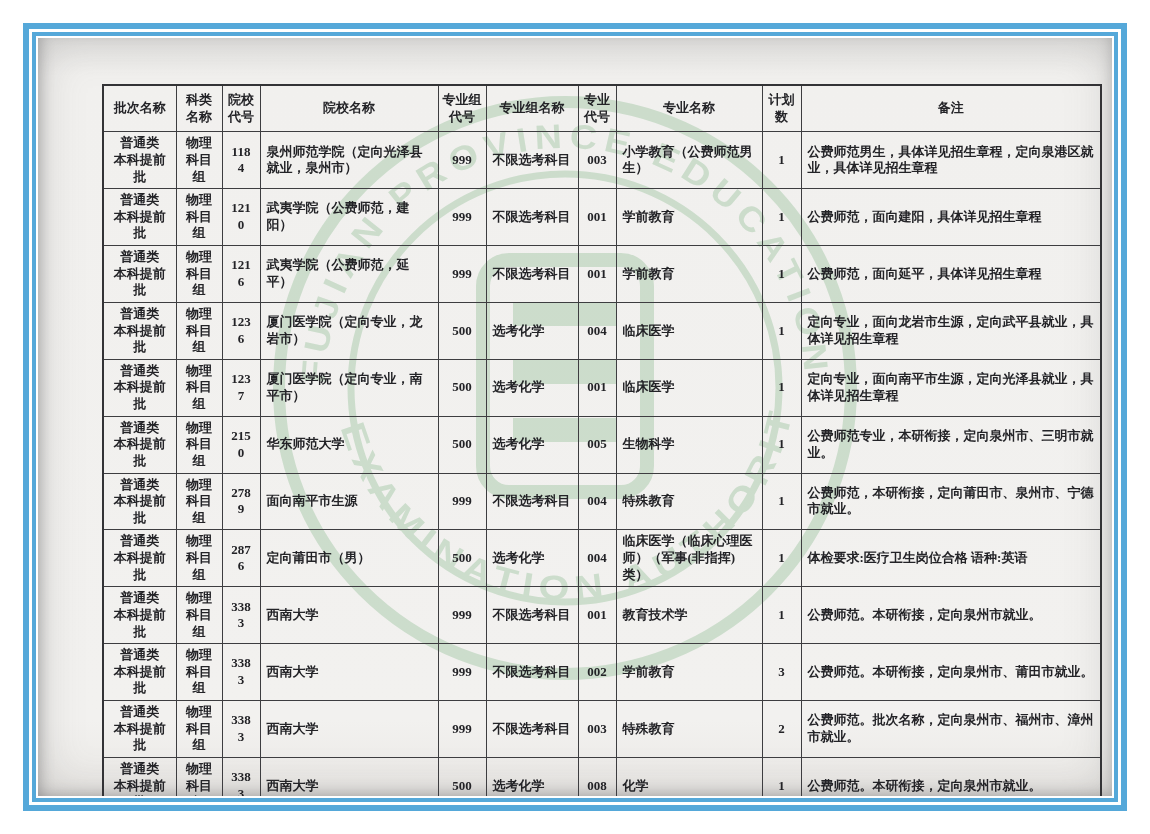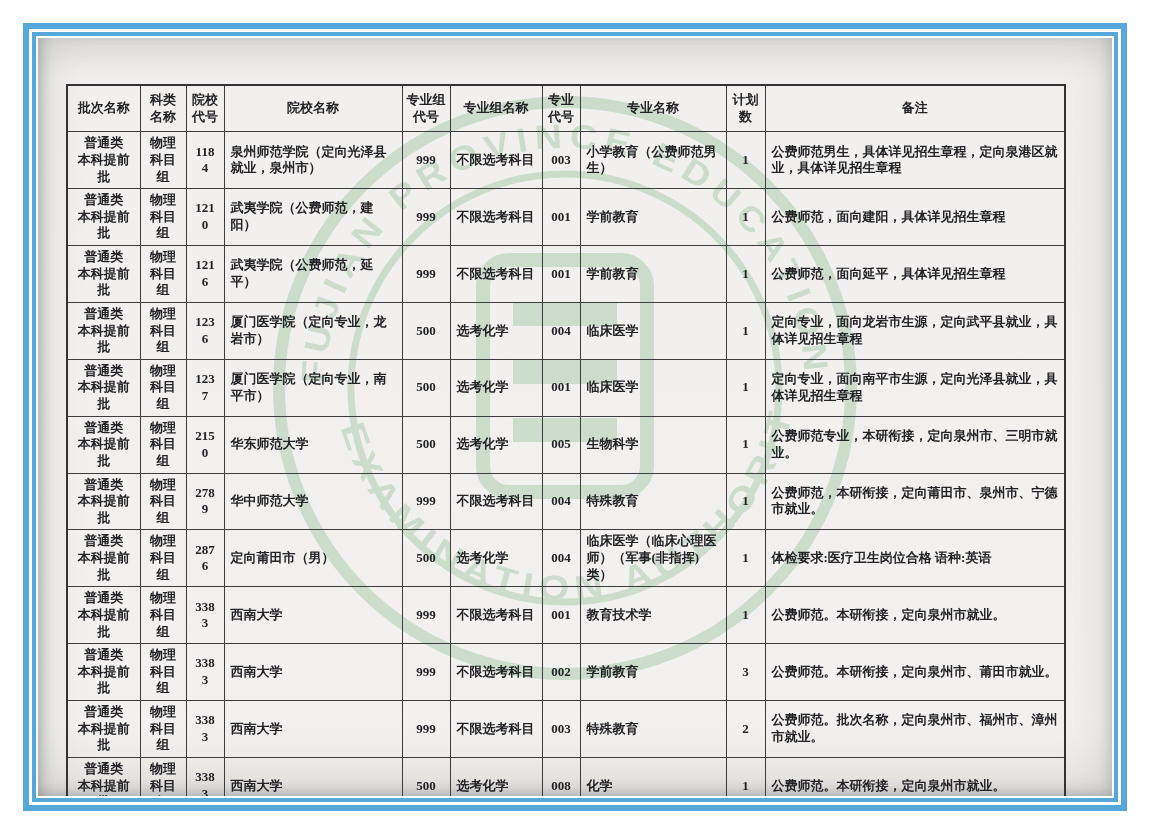--- a/index.html
+++ b/index.html
@@ -19,21 +19,21 @@
   .page::after{
     content:"";position:absolute;inset:0;pointer-events:none;
     box-shadow:inset 0 0 46px rgba(110,110,112,.28), inset 10px 0 14px -8px rgba(100,100,102,.45),
                inset -8px -10px 14px -8px rgba(120,120,122,.4);
   }
   
   .seal{position:absolute;left:227px;top:50px;width:600px;height:600px;z-index:1;opacity:.55;pointer-events:none;}
   .seal text{font-family:"Liberation Sans","DejaVu Sans",sans-serif;font-size:34px;font-weight:bold;
     letter-spacing:6px;fill:var(--seal-green,#aecdb0);}
   
-  .tbl-wrap{position:relative;z-index:2;}
+  .tbl-wrap{position:relative;z-index:2;margin-left:36px;}
   table{
     border-collapse:collapse;table-layout:fixed;width:1000px;
     margin:46px 0 0 28px;background:transparent;
   }
   th,td{
     border:1.5px solid #3d3d40;
     padding:3px 6px;vertical-align:middle;
     font-size:13px;line-height:1.28;font-weight:600;color:#232327;
     white-space:pre-line;word-break:break-all;overflow:hidden;
   }
@@ -202,21 +202,21 @@
             <td class="c">1</td>
             <td class="l">公费师范专业，本研衔接，定向泉州市、三明市就业。</td>
           </tr>
 
           <tr>
             <td class="c">普通类
 本科提前批</td>
             <td class="c">物理
 科目组</td>
             <td class="c">2789</td>
-            <td class="l">华中师范大学</td>
+            <td class="l">面向南平市生源</td>
             <td class="c">999</td>
             <td class="l">不限选考科目</td>
             <td class="c">004</td>
             <td class="l">特殊教育</td>
             <td class="c">1</td>
             <td class="l">公费师范，本研衔接，定向莆田市、泉州市、宁德市就业。</td>
           </tr>
 
           <tr>
             <td class="c">普通类

